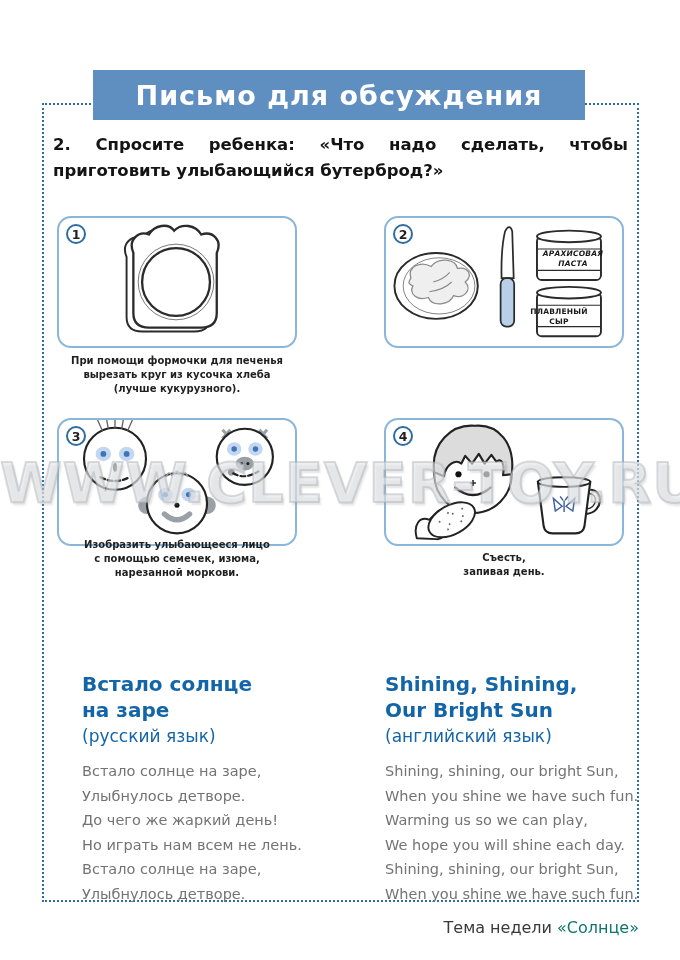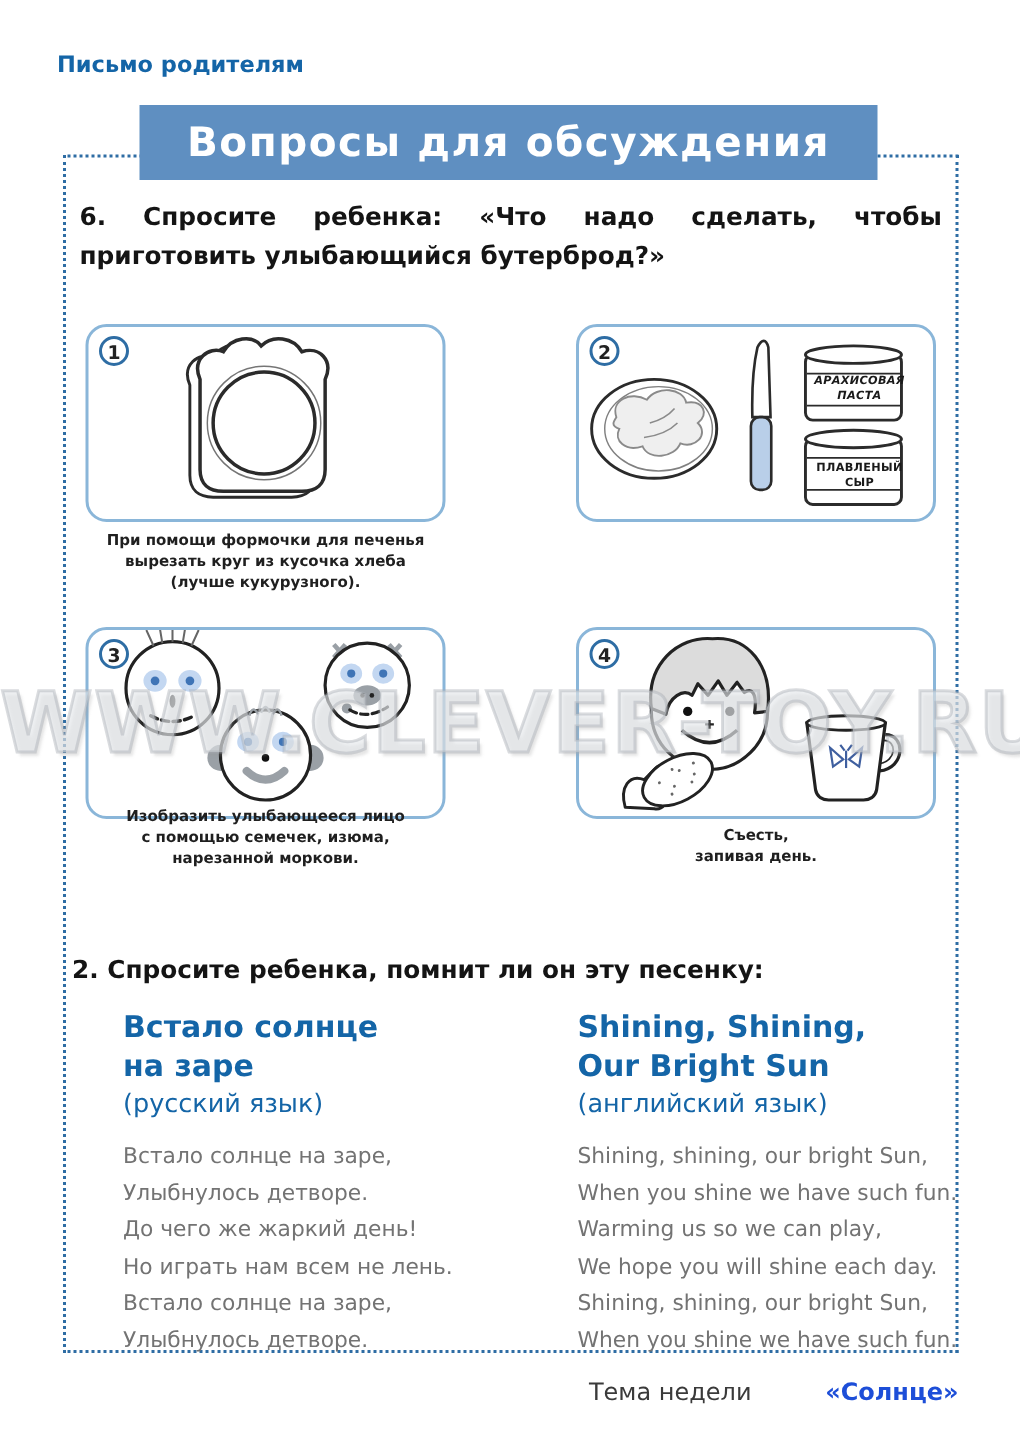--- a/index.html
+++ b/index.html
@@ -27,21 +27,21 @@
   #box4 { left:384px; top:418px; }
   .step-box svg { position:absolute; left:0; top:0; width:100%; height:100%; }
 
   .step-num { position:absolute; left:7px; top:6px; width:20px; height:20px; border:2px solid #2e6da4; border-radius:50%;
               display:flex; align-items:center; justify-content:center; font-size:12.5px; font-weight:bold; color:#222;
               background:#fff; z-index:3; }
 
   .jar-label { position:absolute; width:70px; text-align:center; font-size:7.5px; font-weight:bold; color:#1a1a1a;
                line-height:1.3; white-space:pre-line; z-index:3; letter-spacing:0.2px; }
   #jar1-label { left:152px; top:31px;font-style:italic; }
-  #jar2-label { left:152px; top:89px; }
+  #jar2-label { left:138px; top:89px; }
 
   .caption { position:absolute; width:240px; text-align:center; font-size:10px; font-weight:bold; color:#1f1f1f;
              line-height:1.4; white-space:pre-line; z-index:2; }
   #cap1 { left:57px;  top:354px; }
   #cap2 { left:384px; top:354px; }
   #cap3 { left:57px;  top:538px; }
   #cap4 { left:384px; top:551px; }
 
   .watermark { position:absolute; left:0; right:0; top:450px; text-align:right; white-space:nowrap;
                font-size:56px; font-weight:bold; letter-spacing:1px; color:rgba(228,230,234,0.62);
@@ -51,36 +51,35 @@
 
   .song { position:absolute; z-index:2; }
   .song-ru { left:82px;  top:671px; }
   .song-en { left:385px; top:671px; }
   .song-title { font-size:20px; font-weight:bold; color:#1465a7; line-height:1.3; white-space:pre-line; }
   .song-subtitle { font-size:17px; color:#1465a7; margin-top:3px; }
   .lyrics { margin-top:13px; font-size:14.5px; color:#737373; }
   .lyric-line { line-height:24.5px; }
 
   .footer { position:absolute; right:41px; top:918px; font-size:16px; color:#3a3a3a; z-index:2; }
-  .footer .theme { font-weight:bold; color:#1d4ed8;margin-left:44px; }
+  .footer .theme { font-weight:normal; color:#0f766e; }
 </style>
 </head>
 <body>
 
 <div class="page">
 
-  <div class="doc-header">Письмо родителям</div>
 
   <div class="dotted-frame"></div>
 
   <div class="banner">
-    <span>Вопросы для обсуждения</span>
-  </div>
-
-  <div class="question q1">6. Спросите ребенка: «Что надо сделать, чтобы приготовить улыбающийся бутерброд?»</div>
+    <span>Письмо для обсуждения</span>
+  </div>
+
+  <div class="question q1">2. Спросите ребенка: «Что надо сделать, чтобы приготовить улыбающийся бутерброд?»</div>
 
   <div class="step-box h132" id="box1">
     <div class="step-num">
       <span>1</span>
     </div>
     <svg viewBox="0 0 240 132" aria-hidden="true">
       <path d="M75,36 C 69,22 81,13 91,17 C 97,7 111,5 117,13 C 125,5 139,7 145,17 C 157,13 167,23 161,36 L 161,98 C 161,108 155,113 145,113 L 91,113 C 81,113 75,108 75,98 Z" transform="translate(-7,4)" fill="#ffffff" stroke="#2b2b2b" stroke-width="2"></path>
       <path d="M75,36 C 69,22 81,13 91,17 C 97,7 111,5 117,13 C 125,5 139,7 145,17 C 157,13 167,23 161,36 L 161,98 C 161,108 155,113 145,113 L 91,113 C 81,113 75,108 75,98 Z" fill="#ffffff" stroke="#2b2b2b" stroke-width="2.4"></path>
       <circle cx="119" cy="66" r="39" fill="none" stroke="#2b2b2b" stroke-width="1" opacity="0.65"></circle>
       <circle cx="119" cy="66" r="35" fill="#ffffff" stroke="#2b2b2b" stroke-width="2.4"></circle>
@@ -204,21 +203,20 @@
           <path d="M-1,-3 L-4,-7 M1,-3 L4,-7"></path>
         </g>
       </g>
     </svg>
   </div>
   <div class="caption" id="cap4">Съесть,
 запивая день.</div>
 
   <div class="watermark">WWW.CLEVER-TOY.RU</div>
 
-  <div class="question q2">2. Спросите ребенка, помнит ли он эту песенку:</div>
 
   <div class="song song-ru">
     <div class="song-title">Встало солнце
 на заре</div>
     <div class="song-subtitle">(русский язык)</div>
     <div class="lyrics">
         <div class="lyric-line">Встало солнце на заре,</div>
         <div class="lyric-line">Улыбнулось детворе.</div>
         <div class="lyric-line">До чего же жаркий день!</div>
         <div class="lyric-line">Но играть нам всем не лень.</div>

